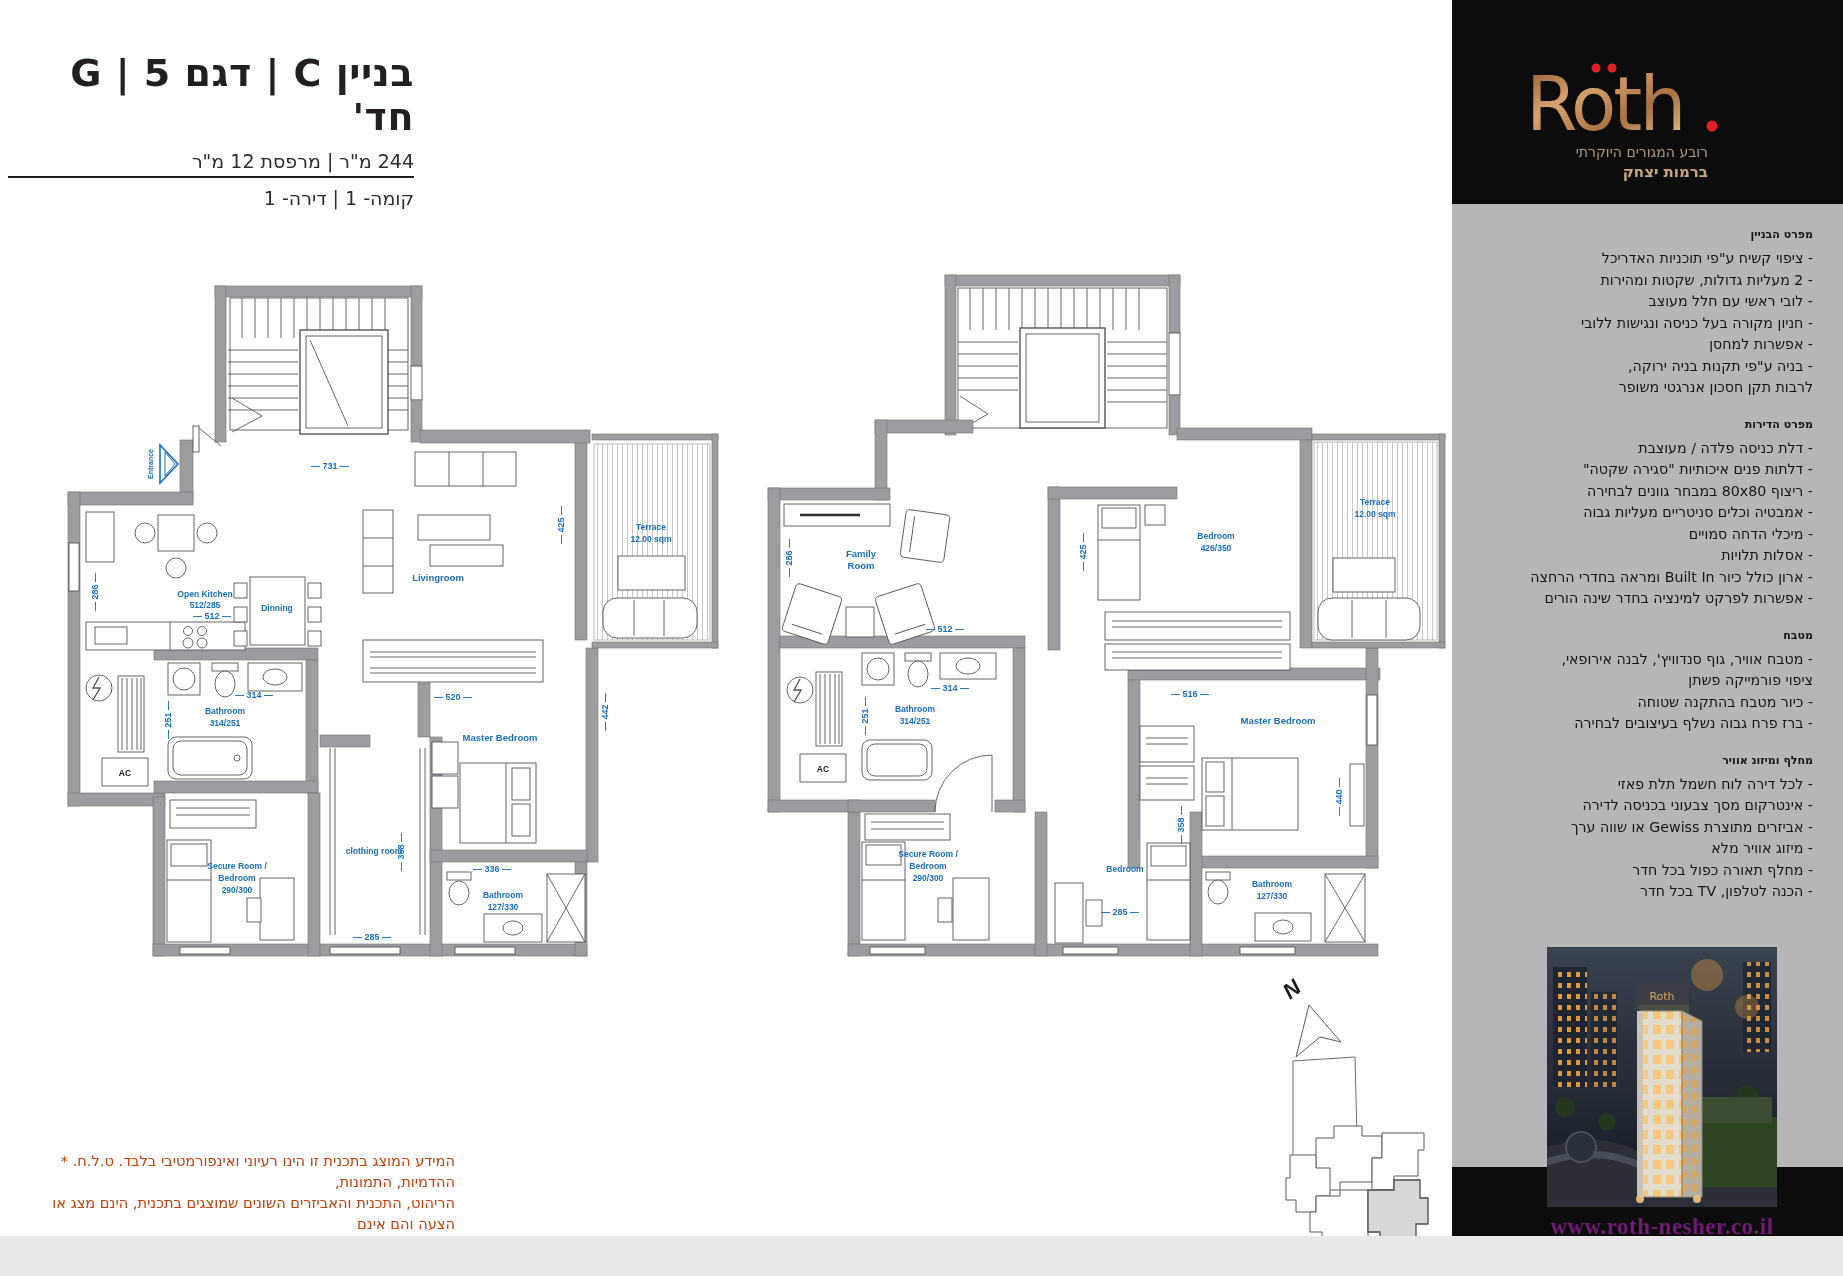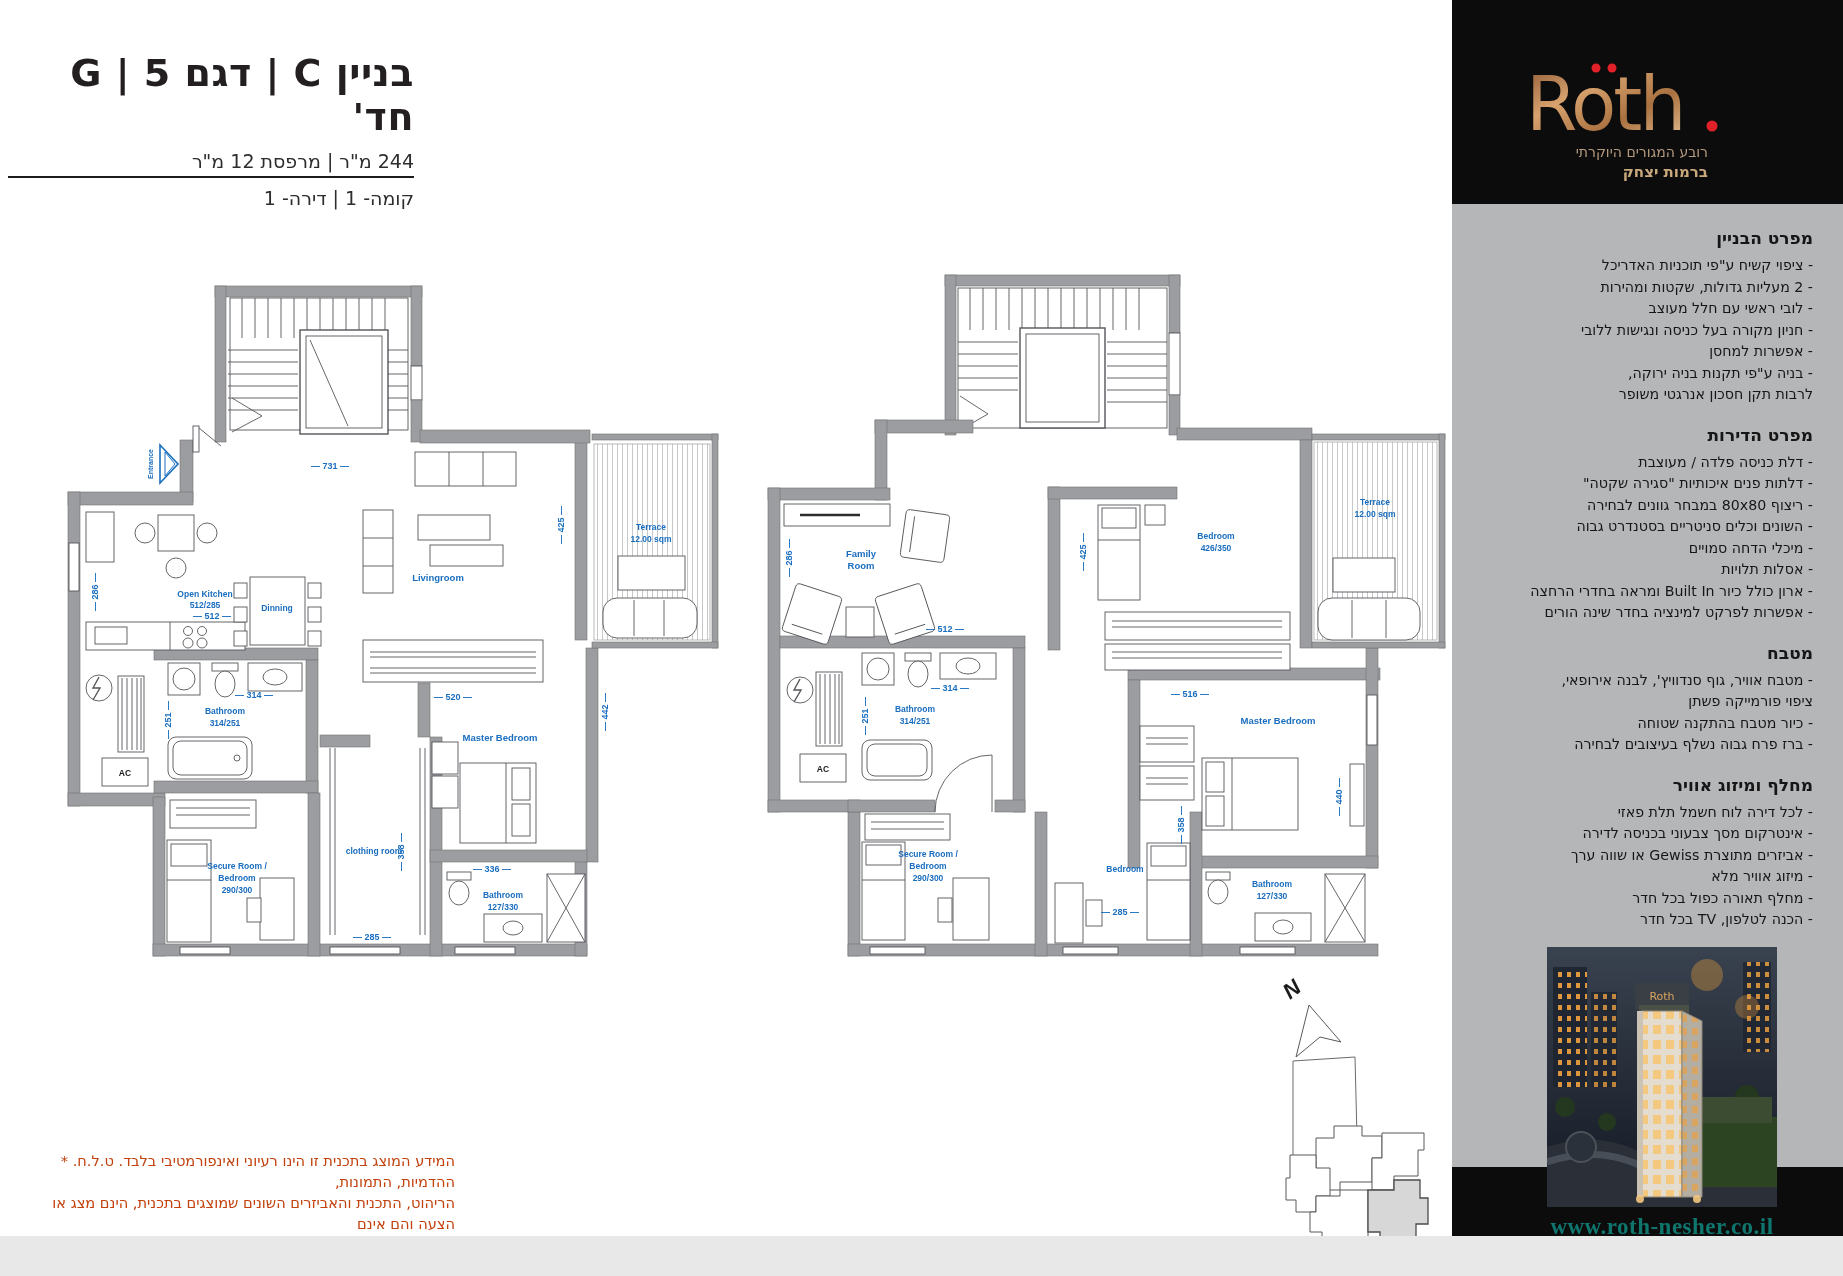--- a/index.html
+++ b/index.html
@@ -13,24 +13,24 @@
   .hdr-rule{position:absolute;left:8px;top:176px;width:406px;height:2px;background:#1c1c1c;}
   
   .disc{position:absolute;left:25px;top:1150px;width:430px;direction:rtl;text-align:right;
         font-size:14.6px;line-height:21px;color:#c2410c;}
   
   .sidebar{position:absolute;left:1452px;top:0;width:391px;height:1276px;background:#b5b6b8;}
   .sb-head{position:absolute;left:0;top:0;width:100%;height:204px;background:#0c0c0d;}
   .sb-foot{position:absolute;left:0;bottom:0;width:100%;height:109px;background:#0c0c0d;}
   .sb-content{position:absolute;left:16px;top:228px;width:345px;direction:rtl;color:#161616;}
   .sb-sec{margin-bottom:19px;}
-  .sb-sec .t{font-weight:bold;font-size:17px;margin-bottom:7px;}
+  .sb-sec .t{font-weight:bold;font-size:11px;margin-bottom:7px;}
   .sb-sec .i{font-size:14.2px;line-height:21.5px;}
   .website{position:absolute;left:1547px;top:1214px;width:230px;text-align:center;
-           font-family:"Liberation Serif",serif;font-weight:bold;font-size:23px;color:#0f766e;
+           font-family:"Liberation Serif",serif;font-weight:bold;font-size:23px;color:#701a75;
            letter-spacing:.5px;}
   
   svg{position:absolute;}
   .w{fill:#9c9da0;stroke:#717274;stroke-width:.6;}
   .t{fill:none;stroke:#55565a;stroke-width:.9;}
   .f{fill:#ffffff;stroke:#55565a;stroke-width:.9;}
   .f2{fill:#ffffff;stroke:#55565a;stroke-width:1.4;}
   text.rm{font:bold 9.5px "Liberation Sans",sans-serif;fill:#1a6ebf;text-anchor:middle;}
   text.rs{font:bold 8.5px "Liberation Sans",sans-serif;fill:#1a6ebf;text-anchor:middle;}
   text.dim{font:bold 9px "Liberation Sans",sans-serif;fill:#1a6ebf;text-anchor:middle;}
@@ -521,21 +521,21 @@
         <div class="i">- חניון מקורה בעל כניסה ונגישות ללובי</div>
         <div class="i">- אפשרות למחסן</div>
         <div class="i">- בניה ע"פי תקנות בניה ירוקה,</div>
         <div class="i">לרבות תקן חסכון אנרגטי משופר</div>
       </div>
       <div class="sb-sec">
         <div class="t">מפרט הדירות</div>
         <div class="i">- דלת כניסה פלדה / מעוצבת</div>
         <div class="i">- דלתות פנים איכותיות "סגירה שקטה"</div>
         <div class="i">- ריצוף 80x80 במבחר גוונים לבחירה</div>
-        <div class="i">- השונים וכלים סניטריים בסטנדרט גבוה</div>
+        <div class="i">- אמבטיה וכלים סניטריים מעליות גבוה</div>
         <div class="i">- מיכלי הדחה סמויים</div>
         <div class="i">- אסלות תלויות</div>
         <div class="i">- ארון כולל כיור Built In ומראה בחדרי הרחצה</div>
         <div class="i">- אפשרות לפרקט למינציה בחדר שינה הורים</div>
       </div>
       <div class="sb-sec">
         <div class="t">מטבח</div>
         <div class="i">- מטבח אוויר, גוף סנדוויץ', לבנה אירופאי,</div>
         <div class="i">ציפוי פורמייקה פשתן</div>
         <div class="i">- כיור מטבח בהתקנה שטוחה</div>

